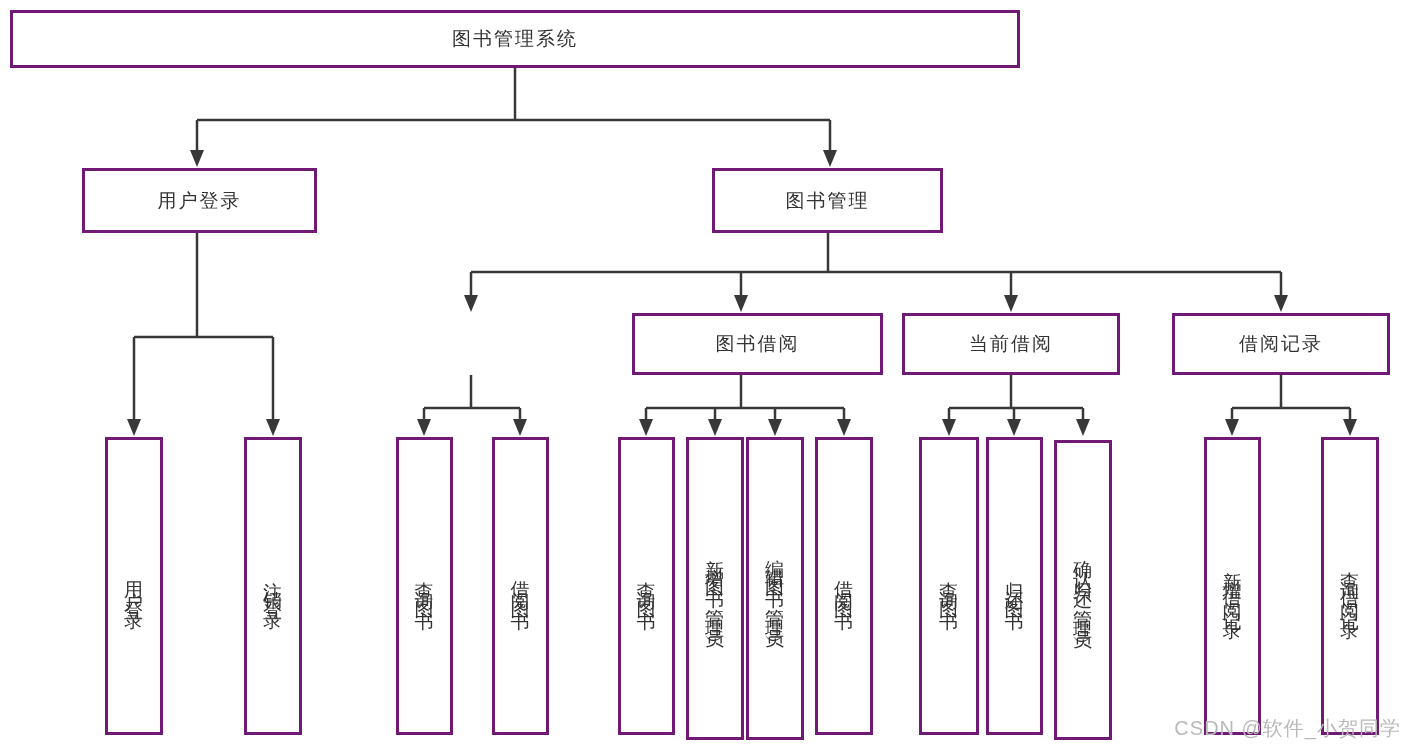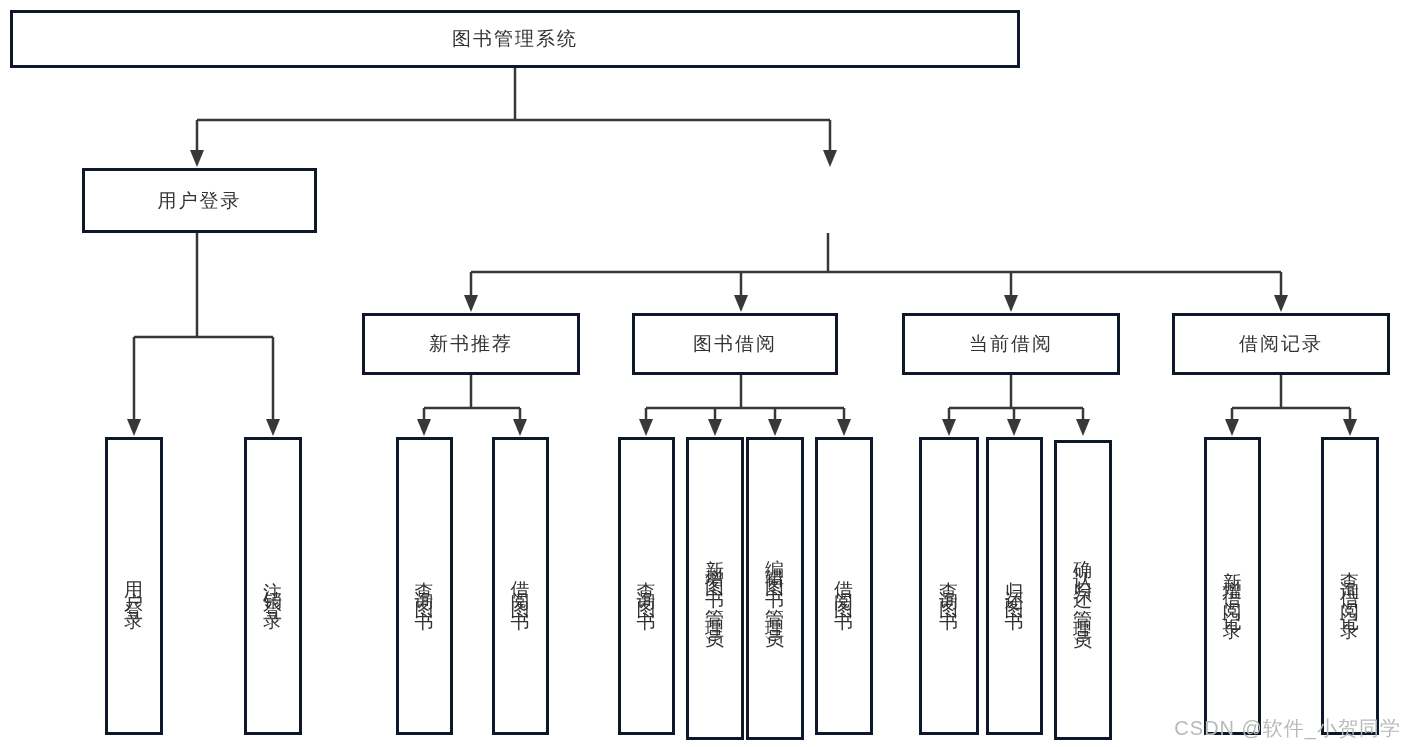--- a/index.html
+++ b/index.html
@@ -3,21 +3,21 @@
 <meta charset="utf-8">
 <style>
   html,body { margin:0; padding:0; background:#ffffff; }
   .canvas {
     position:relative; width:1405px; height:747px; background:#ffffff;
     font-family:"Liberation Sans", sans-serif; color:#333333; overflow:hidden;
   }
   .edges { position:absolute; left:0; top:0; width:1405px; height:747px; }
   .box {
     position:absolute; box-sizing:border-box; background:#ffffff;
-    border:3px solid #0f172a; display:flex; align-items:center; justify-content:center;
+    border:3px solid #701a75; display:flex; align-items:center; justify-content:center;
   }
   .box.h span { font-size:19px; letter-spacing:2px; white-space:nowrap; color:#333333; }
   .box.v span {
     writing-mode:vertical-rl; font-size:19px; letter-spacing:10px;
     color:#333333; line-height:1;
   }
   .watermark {
     position:absolute; right:4px; bottom:5px; font-size:20px;
     color:#b9b9b9; letter-spacing:1px; white-space:nowrap;
   }
@@ -70,25 +70,25 @@
     </g>
   </svg>
 
   <div class="box h" style="left:10px; top:10px; width:1010px; height:58px;">
     <span>图书管理系统</span>
   </div>
 
   <div class="box h" style="left:82px; top:168px; width:235px; height:65px;">
     <span>用户登录</span>
   </div>
+  <div class="box h" style="left:712px; top:168px; width:231px; height:65px;">
+    <span>图书管理</span>
+  </div>
 
-  <div class="box h" style="left:362px; top:313px; width:218px; height:62px;">
-    <span>新书推荐</span>
-  </div>
-  <div class="box h" style="left:632px; top:313px; width:206px; height:62px;">
+  <div class="box h" style="left:632px; top:313px; width:251px; height:62px;">
     <span>图书借阅</span>
   </div>
   <div class="box h" style="left:1172px; top:313px; width:218px; height:62px;">
     <span>借阅记录</span>
   </div>
   <div class="box h" style="left:902px; top:313px; width:218px; height:62px;">
     <span>当前借阅</span>
   </div>
 
   <div class="box v" style="left:105px; top:437px; width:58px; height:298px;">

